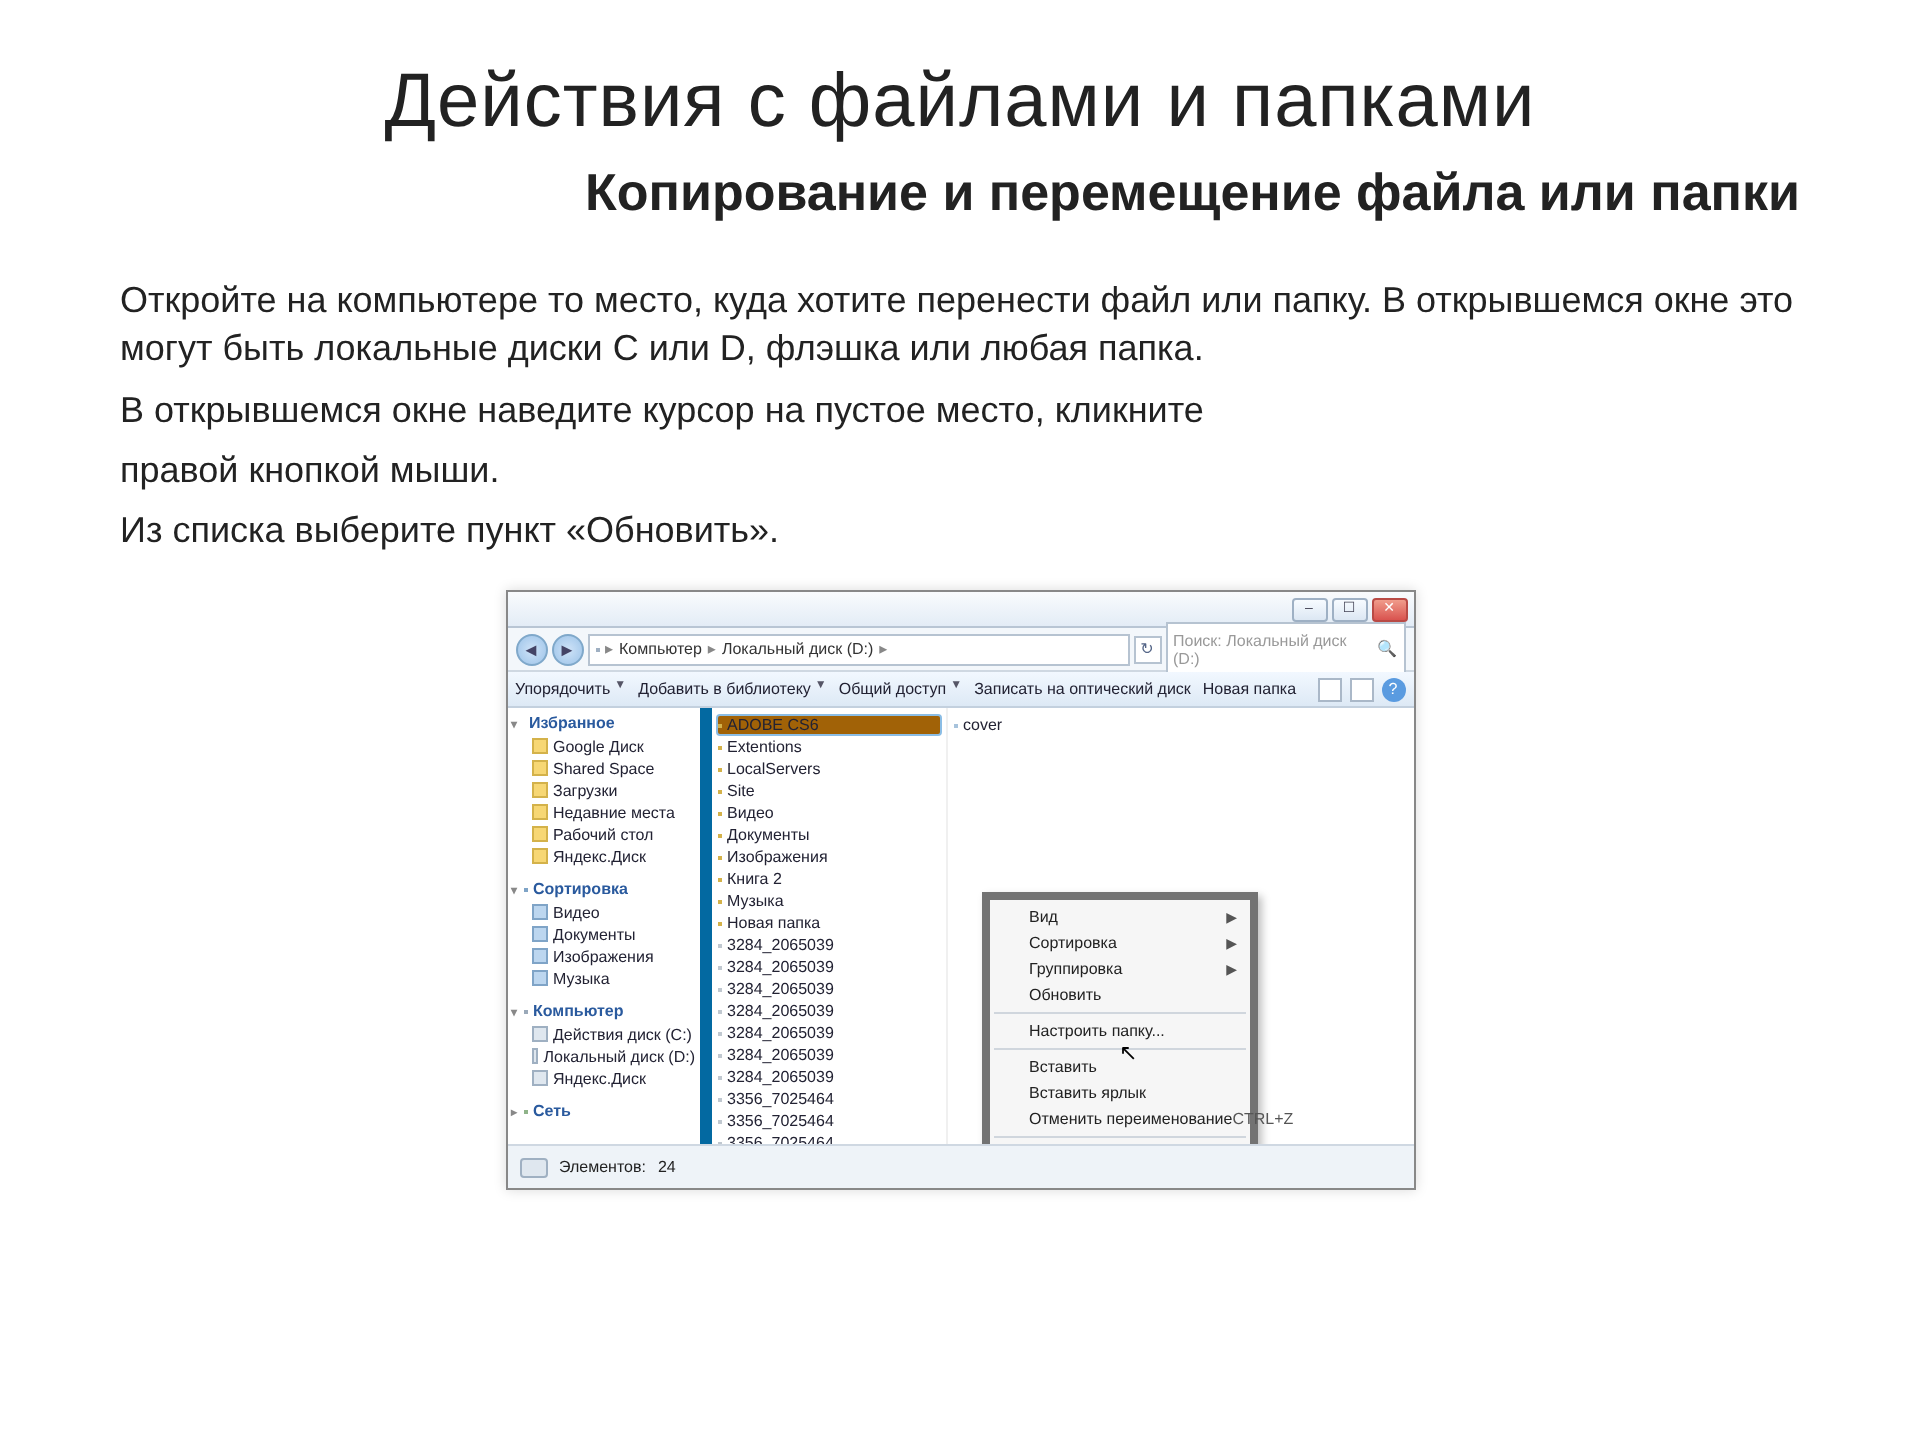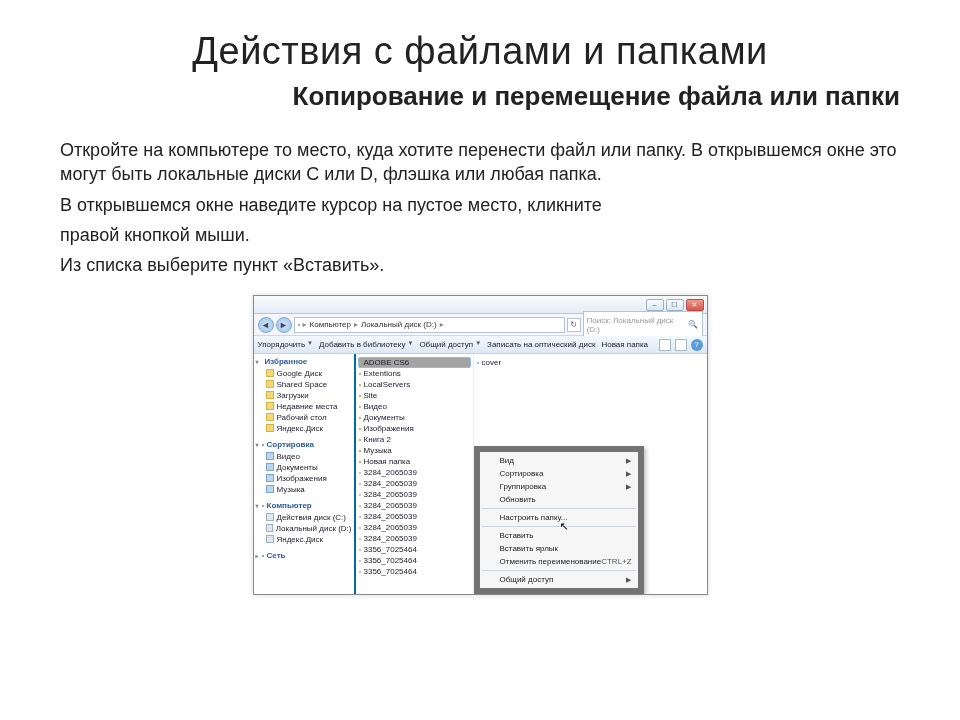--- a/index.html
+++ b/index.html
@@ -42,63 +42,63 @@
   
   .toolbar { height:18px; background:linear-gradient(#f2f8ff,#dde9f5); border-bottom:1px solid #c3d0de; display:flex; align-items:center; padding:0 4px; gap:6px; color:#223;}
   .tbtn { display:flex; align-items:flex-start; gap:2px;}
   .tbtn .dd{font-size:6px;color:#556;}
   .toolbar-right{margin-left:auto;display:flex;gap:4px;}
   .ticon{width:12px;height:12px;border:1px solid #aab8c8;background:#fff;}
   .helpicon{width:12px;height:12px;border-radius:50%;background:#5a9be0;color:#fff;text-align:center;line-height:12px;font-size:8px;}
 
   
   .mainarea { flex:1; display:flex; overflow:hidden; background:#fff;}
-  .sidebar { width:102px; border-right:2px solid #0369a1; padding:3px 2px; overflow:hidden;}
+  .sidebar { width:102px; border-right:6px solid #0369a1; padding:3px 2px; overflow:hidden;}
   .sgroup { margin-bottom:6px;}
   .sgroup-h { color:#2a5a9e; font-weight:bold; display:flex; align-items:center; gap:3px; margin-bottom:2px;}
   .sgroup-h .chev{font-size:6px;color:#888;}
   .sitem { display:flex; align-items:flex-start; gap:3px; padding:1px 0 1px 10px; color:#223; white-space:nowrap;}
   .sitem .ic{width:8px;height:8px;display:inline-block;}
   .ic.folder{background:#f7d774;border:1px solid #d4b24a;}
   .ic.star{background:#f7d774;clip-path:polygon(50% 0,61% 35%,98% 35%,68% 57%,79% 91%,50% 70%,21% 91%,32% 57%,2% 35%,39% 35%);border:none;}
   .ic.drive{background:#dfe7ef;border:1px solid #9fb0c2;}
   .ic.lib{background:#bcd6ef;border:1px solid #7fa4c7;}
   .ic.net{background:#cfe3c9;border:1px solid #8fb389;}
   .ic.comp{background:#d6dee7;border:1px solid #9aa9b9;}
 
   .filecol { width:118px; border-right:1px solid #f0f0f0; padding:3px 2px; overflow:hidden;}
   .filecol2 { flex:1; padding:3px 2px; position:relative;}
   .fitem { display:flex; align-items:center; gap:3px; padding:1px 1px; white-space:nowrap; color:#223;}
-  .fitem.sel{background:#a3a3a3;border:1px solid #8bbde5;border-radius:2px;padding:0 0;}
+  .fitem.sel{background:#a16207;border:1px solid #8bbde5;border-radius:2px;padding:0 0;}
   .ic.file{background:#fff;border:1px solid #c0c8d0;}
   .ic.img{background:#d7e8f7;border:1px solid #a7c3dc;}
 
   
-  .ctx { position:absolute; left:0px; top:92px; width:170px; background:#f6f6f6; border:6px solid #737373; box-shadow:2px 2px 4px rgba(0,0,0,.25); padding:2px 0;}
+  .ctx { position:absolute; left:17px; top:92px; width:138px; background:#f6f6f6; border:4px solid #737373; box-shadow:2px 2px 4px rgba(0,0,0,.25); padding:2px 0;}
   .ctx-item{display:flex;align-items:center;padding:2px 6px 2px 20px;position:relative;color:#222;white-space:nowrap;}
   .ctx-item .arrow{margin-left:auto;font-size:7px;color:#555;}
   .ctx-item .shortcut{margin-left:auto;color:#555;}
   .ctx-sep{height:1px;background:#d0d6dd;margin:2px 2px;}
 
   .cursor{position:absolute;left:86px;top:166px;font-size:11px;color:#000;pointer-events:none;}
 
   
   .statusbar{height:22px;border-top:1px solid #cfd8e2;background:#eef3f8;display:flex;align-items:center;padding:0 6px;gap:6px;}
   .statusbar .sicn{width:14px;height:10px;background:#dfe7ef;border:1px solid #9fb0c2;border-radius:2px;}
 </style>
 </head>
 <body>
 
 <h1>Действия с файлами и папками</h1>
 <h2>Копирование и перемещение файла или папки</h2>
 
 <p class="para">Откройте на компьютере то место, куда хотите перенести файл или папку. В открывшемся окне это могут быть локальные диски С или D, флэшка или любая папка.</p>
 <p class="para">В открывшемся окне наведите курсор на пустое место, кликните</p>
 <p class="para">правой кнопкой мыши.</p>
-<p class="para">Из списка выберите пункт «Вставить».</p>
+<p class="para">Из списка выберите пункт «Обновить».</p>
 
 <div class="explorer">
 
   <div class="titlebar">
     <div class="winbtn">–</div>
     <div class="winbtn">☐</div>
     <div class="winbtn cl">✕</div>
   </div>
 
   <div class="navrow">
@@ -356,14 +356,19 @@
             <span>Общий доступ</span>
             <span class="arrow">▶</span>
           </div>
 
       </div>
       <div class="cursor">↖</div>
     </div>
 
   </div>
 
+  <div class="statusbar">
+    <span class="sicn"></span>
+    <span>Элементов:</span>
+    <span>24</span>
+  </div>
 
 </div>
 
 </body></html>

